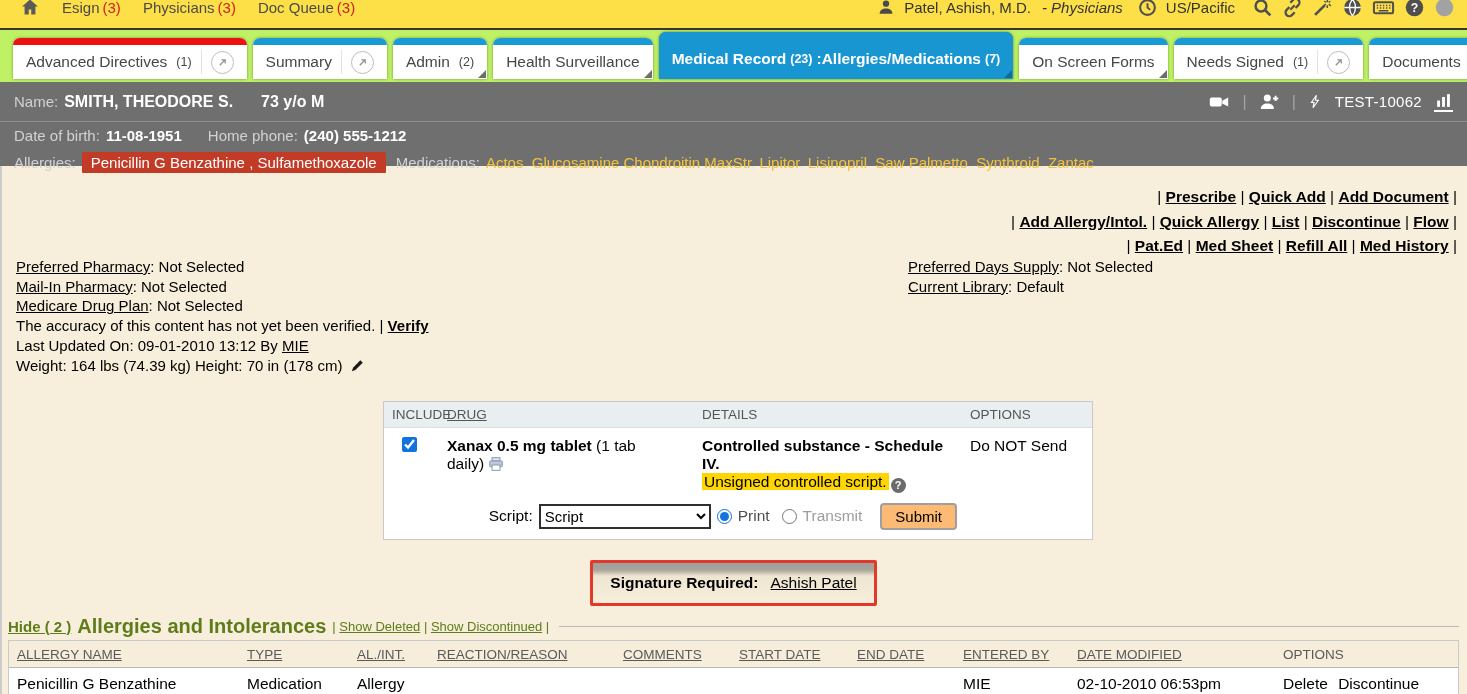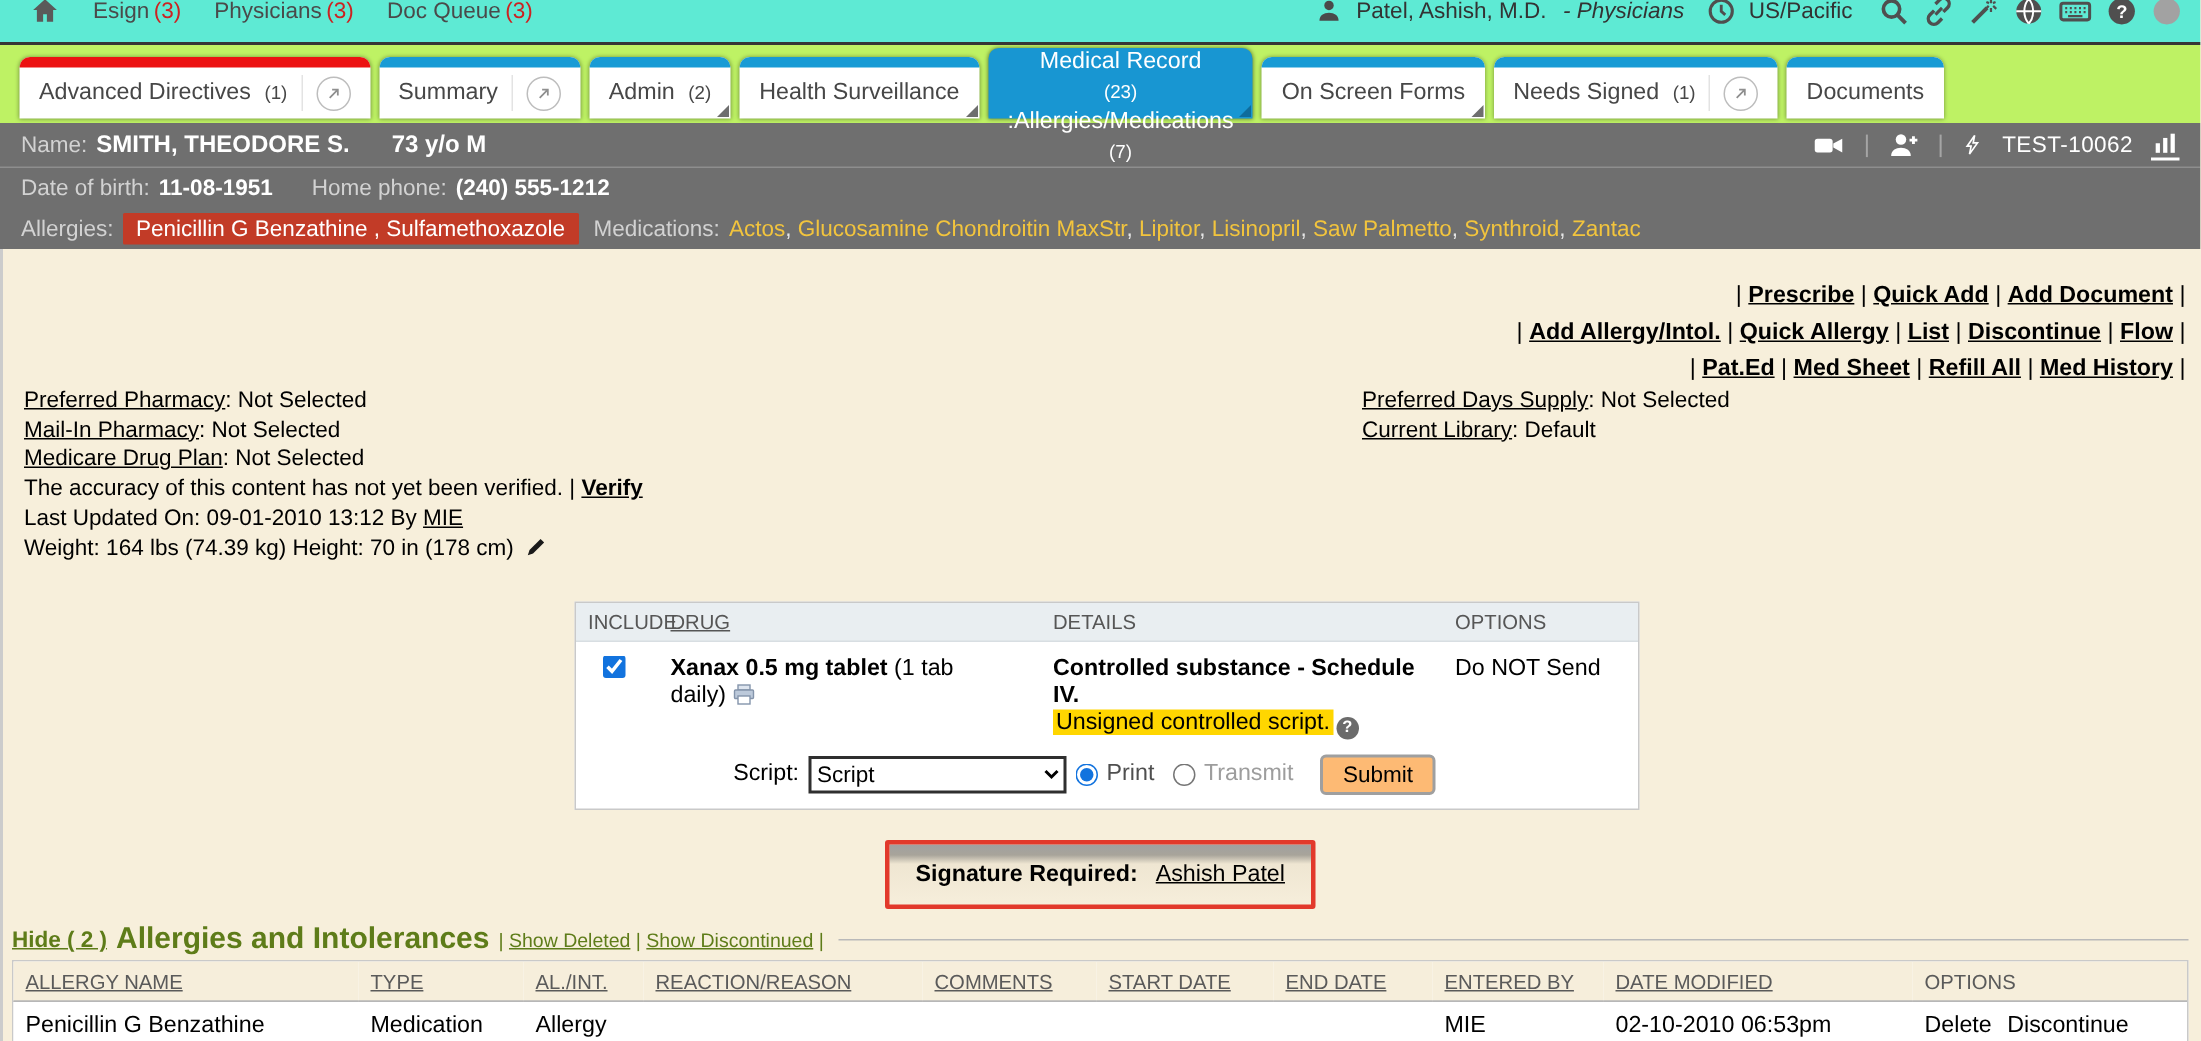--- a/index.html
+++ b/index.html
@@ -6,21 +6,21 @@
   html,body { width:1467px; height:694px; }
   body {
     position:relative; overflow:hidden;
     font-family:"Liberation Sans", sans-serif;
     background:#f7efdb; color:#000;
   }
   a { color:inherit; }
   body::before { content:""; position:absolute; left:0; top:30px; bottom:0; width:2px; background:#cccccc; z-index:40; }
 
   
-  .topbar { position:absolute; top:0; left:0; right:0; height:30px; background:#5eead4;
+  .topbar { position:absolute; top:0; left:0; right:0; height:30px; background:#fde047;
             border-bottom:2px solid #363636; display:flex; align-items:center; padding:0 12px 14px 20px; z-index:60; }
   .topbar .homeicon { display:flex; align-items:center; margin-right:22px; cursor:pointer; }
   .topnav { display:flex; gap:22px; font-size:15px; color:#4a4a4a; }
   .topnav a { text-decoration:none; color:#4a4a4a; }
   .topnav .count { color:#cc2222; margin-left:3px; }
   .top-right { margin-left:auto; display:flex; align-items:center; gap:9px; font-size:15px; color:#333; }
   .top-right .role { font-style:italic; margin:0 6px 0 2px; }
   .icon { display:inline-flex; align-items:center; justify-content:center; }
 
   
@@ -30,30 +30,30 @@
          box-shadow:0 0 3px rgba(0,0,0,.4); display:flex; flex-direction:column; cursor:pointer; flex:none; }
   .tab-accent { height:7px; border-radius:7px 7px 0 0; background:#189bd5; }
   .tab-accent.red { background:#ec1212; }
   .tab-body { flex:1; display:flex; align-items:center; padding:0 13px; gap:9px; font-size:15.5px; color:#474747; }
   .tab-count { font-size:12.5px; }
   .popout { width:23px; height:23px; border:1px solid #bdbdbd; border-radius:50%; display:inline-flex;
             align-items:center; justify-content:center; }
   .tab-div { width:1px; align-self:stretch; background:#e3e3e3; margin:5px 0; }
   .tab.active { background:#1896d2; height:47px; box-shadow:0 0 3px rgba(0,0,0,.5); }
   .tab.active .tab-accent { background:#1896d2; }
-  .tab.active .tab-body { color:#fff; font-weight:normal;flex-direction:column; }
+  .tab.active .tab-body { color:#fff; font-weight:bold; }
   .fold::after { content:""; position:absolute; right:1px; bottom:1px;
                  border-style:solid; border-width:0 0 8px 8px;
                  border-color:transparent transparent #6e6e6e transparent; }
   .tab.active.fold::after { border-color:transparent transparent #0e6c9c transparent; }
 
   
   .banner { position:absolute; top:82px; left:0; right:0; height:84px; background:#6f6f6f; color:#fff; z-index:50; }
   .b-row { display:flex; align-items:center; padding:0 14px; font-size:15px; }
-  .b-row1 { height:30px; border-bottom:1px solid rgba(255,255,255,.22); }
+  .b-row1 { height:40px; border-bottom:1px solid rgba(255,255,255,.22); }
   .b-row2 { height:27px; }
   .b-row3 { height:27px; }
   .b-label { color:#d2d2d2; margin-right:6px; }
   .b-val { font-weight:bold; color:#fff; }
   .b-name { font-size:16px; }
   .b-age { margin-left:28px; font-size:16px; }
   .b-gap { margin-left:26px; }
   .b-right { margin-left:auto; display:flex; align-items:center; gap:12px; }
   .b-sep { color:#a5a5a5; font-size:16px; }
   .chart-id { font-size:15px; letter-spacing:.3px;text-align:right; }

